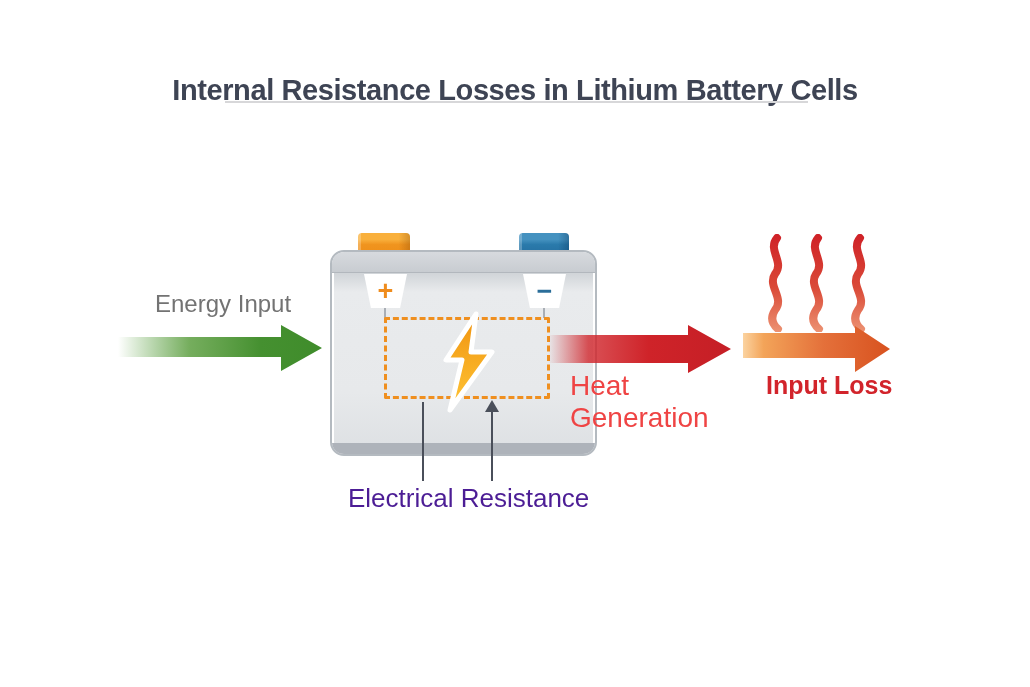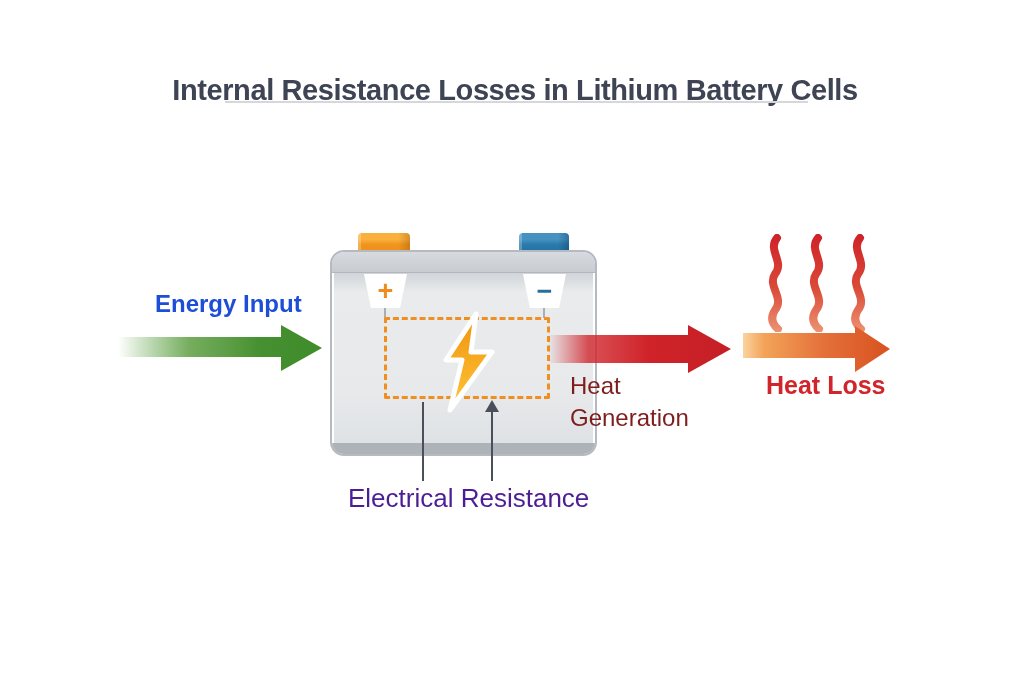--- a/index.html
+++ b/index.html
@@ -15,21 +15,21 @@
   #title {
     left:0; right:0; top:62px; text-align:center;
     font-size:29px; font-weight:700; color:#3e4454; letter-spacing:-0.4px;margin-top:12px;
   }
   #title-underline {
     left:225px; top:101px; width:583px; height:2px; background:#d7d7d9;
   }
 
   
   #energy-input-label {
-    left:155px; top:290px; font-size:24px; font-weight:700; color:#1d4ed8;
+    left:155px; top:290px; font-size:24px; font-weight:400; color:#737373;
   }
   #energy-input-arrow { left:118px; top:322px; }
 
   
   .terminal { top:233px; height:29px; border-radius:4px; }
   #terminal-positive {
     left:358px; width:52px;
     background:
       linear-gradient(90deg, rgba(255,255,255,0.25) 0 6%, rgba(0,0,0,0) 6% 78%, rgba(120,60,0,0.28) 100%),
       linear-gradient(180deg,#f9b03c 0 22%, #f0941e 40%, #ed8c15 100%);
@@ -73,21 +73,21 @@
   #resistance-zone {
     position:absolute; left:52px; top:65px; width:166px; height:82px;
     border:3px dashed #ef8f1f; border-radius:2px;
   }
   #bolt { position:absolute; left:102px; top:56px; }
 
   
   #heat-generation-arrow { left:548px; top:322px; }
   #heat-generation-label {
     left:570px; top:370px; width:142px;
-    font-size:24px; color:#7f1d1d; line-height:32px;
+    font-size:28px; color:#ef4444; line-height:32px;
   }
 
   
   #heat-waves { left:765px; top:234px; }
   #heat-loss-arrow { left:743px; top:324px; }
   #heat-loss-label {
     left:766px; top:371px; font-size:25px; font-weight:600; color:#d2242b;
   }
 
   
@@ -181,20 +181,20 @@
     <defs>
       <linearGradient id="gOrange" gradientUnits="userSpaceOnUse" x1="0" y1="0" x2="147" y2="0">
         <stop offset="0" stop-color="#fbd3a0"></stop>
         <stop offset="0.14" stop-color="#f3a459"></stop>
         <stop offset="0.55" stop-color="#e4703a"></stop>
         <stop offset="1" stop-color="#d8521f"></stop>
       </linearGradient>
     </defs>
     <path d="M0,9 H112 V2 L147,25 L112,48 V34 H0 Z" fill="url(#gOrange)"></path>
   </svg>
-  <div class="abs" id="heat-loss-label">Heat Loss</div>
+  <div class="abs" id="heat-loss-label">Input Loss</div>
 
   <div class="abs callout-line" id="callout-line-plain"></div>
   <div class="abs" id="callout-arrowhead"></div>
   <div class="abs callout-line" id="callout-line-arrow"></div>
   <div class="abs" id="electrical-resistance-label">Electrical Resistance</div>
 
 </div>
 
 </body></html>

